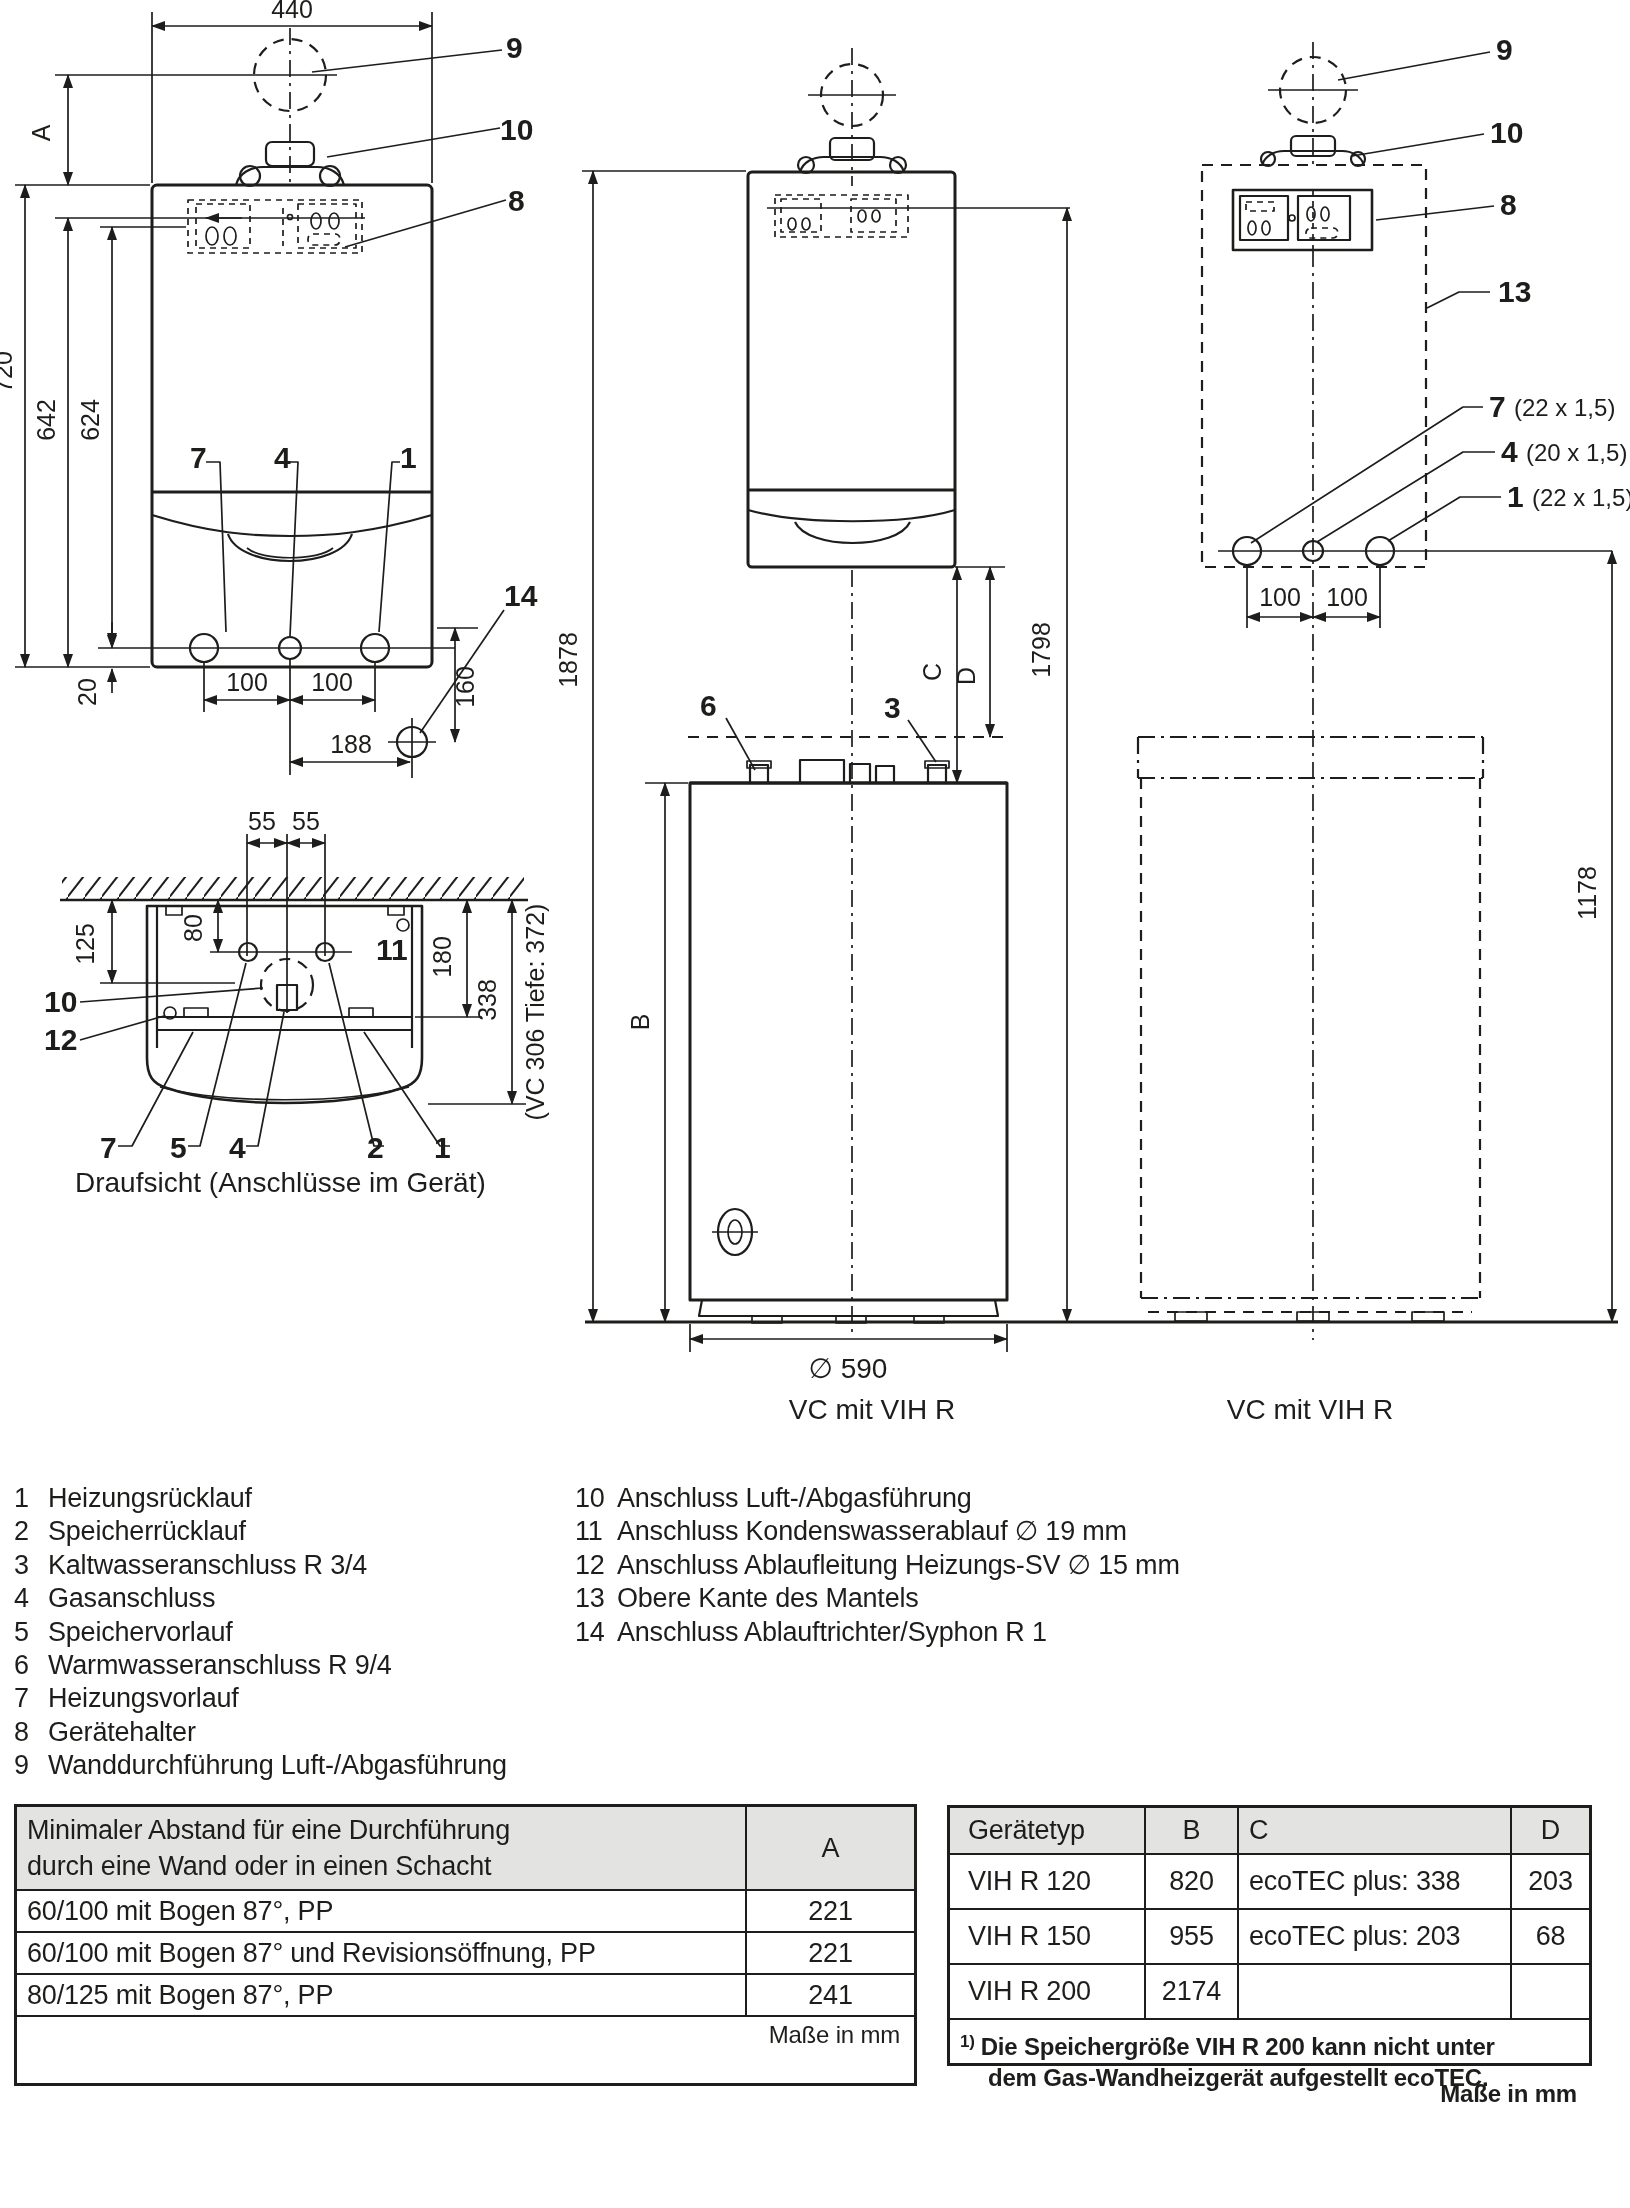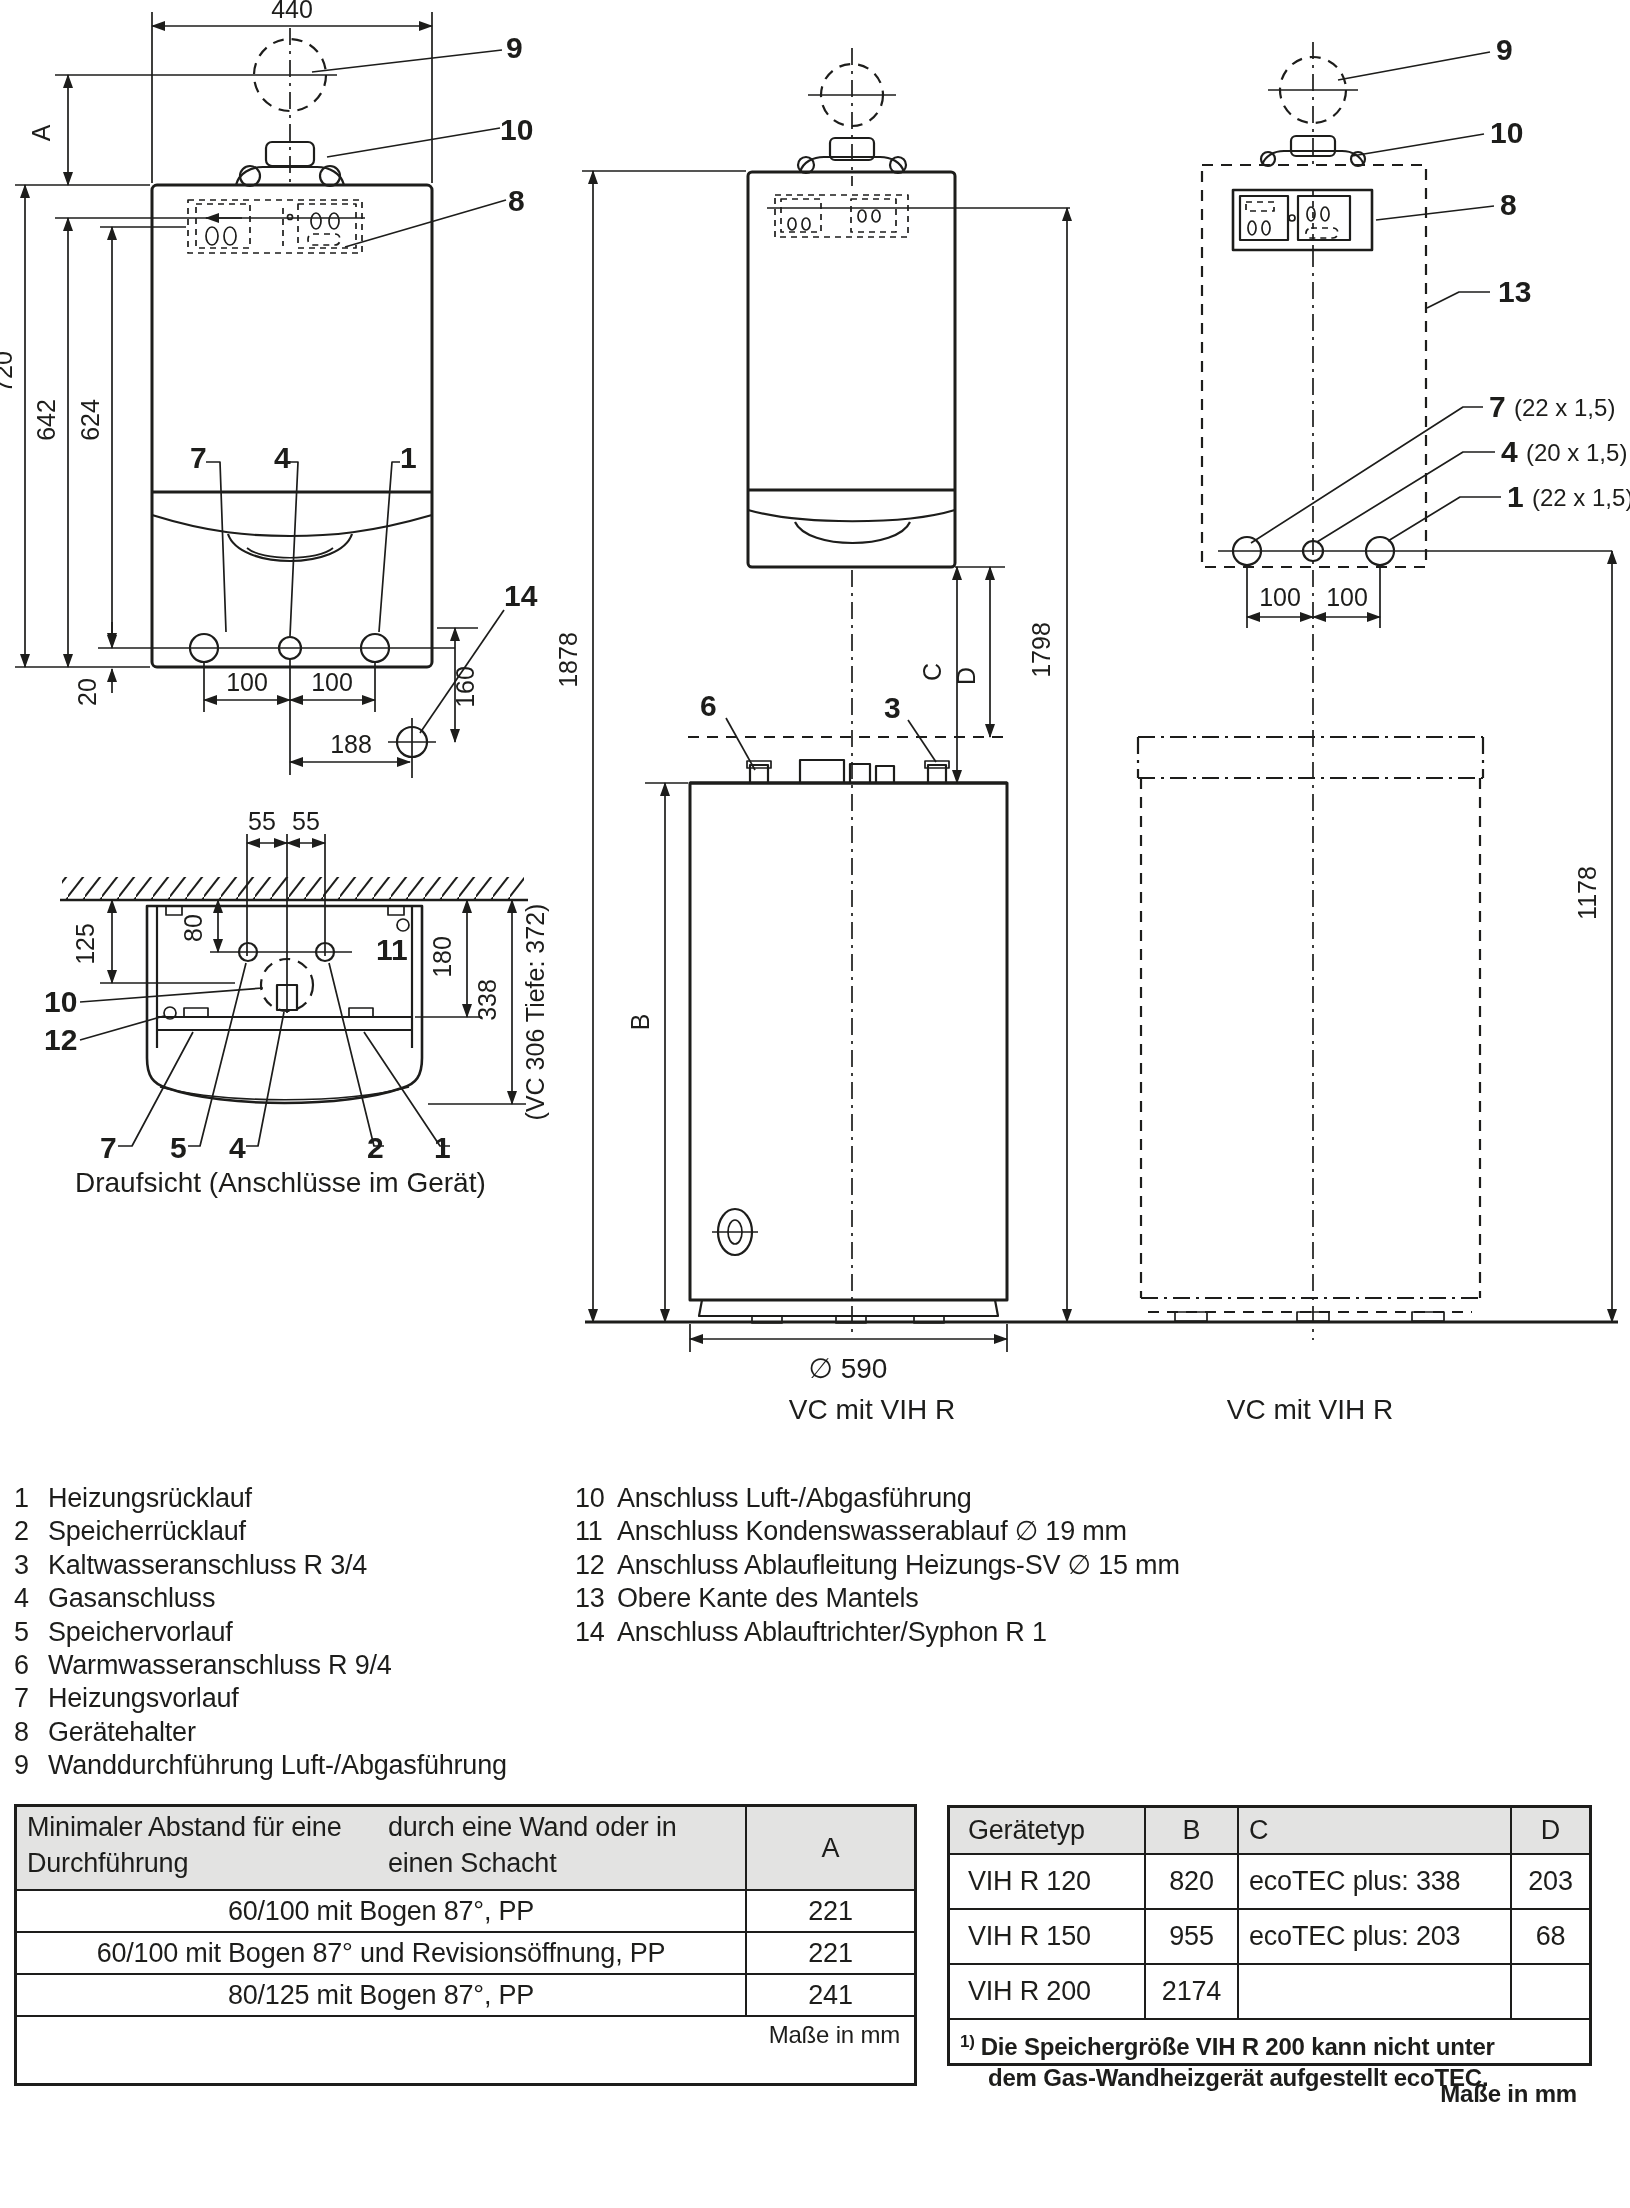--- a/index.html
+++ b/index.html
@@ -25,21 +25,21 @@
   .legend-left{left:14px;width:545px;}
   .legend-left .num{flex:0 0 34px;}
   .legend-right{left:575px;width:620px;}
   .tbl{position:absolute;border:3px solid #1d1d1b;font-size:27px;letter-spacing:-0.2px;box-sizing:border-box;background:#fff;}
   .trow{display:flex;border-top:2px solid #1d1d1b;box-sizing:border-box;}
   .trow:first-child{border-top:none;}
   .thead{background:#e3e3e2;}
   .tcell{box-sizing:border-box;padding:2px 10px;display:flex;align-items:center;}
   .cdiv{border-left:2px solid #1d1d1b;}
   .tbl-left{left:14px;top:1804px;width:903px;height:282px;}
-  .tbl-left .desc{width:733px;flex-direction:row;align-items:flex-start;justify-content:center;line-height:36px;}
+  .tbl-left .desc{width:733px;flex-direction:column;align-items:flex-start;justify-content:center;line-height:36px;}
   .tbl-left .valA{width:170px;justify-content:center;}
   .tbl-left .r{height:40px;}
   .tbl-left .hd{height:82px;}
   .tbl-left .ft{height:36px;justify-content:flex-end;padding-right:14px;font-size:24px;align-items:center;display:flex;}
   .tbl-right{left:947px;top:1805px;width:645px;height:261px;}
   .tbl-right .c1{width:186px;margin-left:8px;}
   .tbl-right .c2{width:93px;justify-content:center;}
   .tbl-right .c3{width:273px;}
   .tbl-right .c4{flex:1;justify-content:center;}
   .tbl-right .r{height:53px;}

